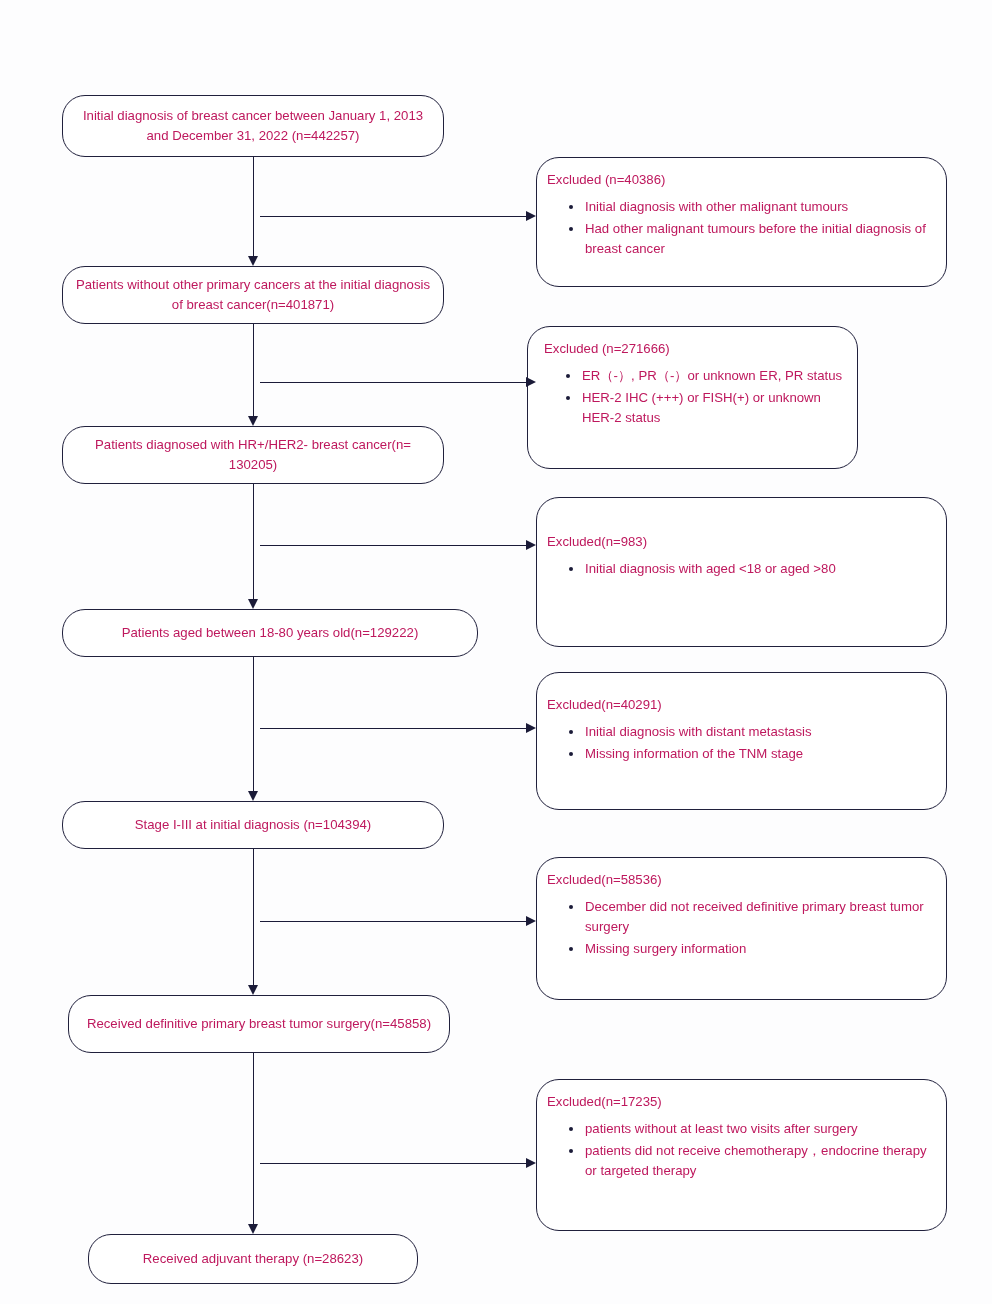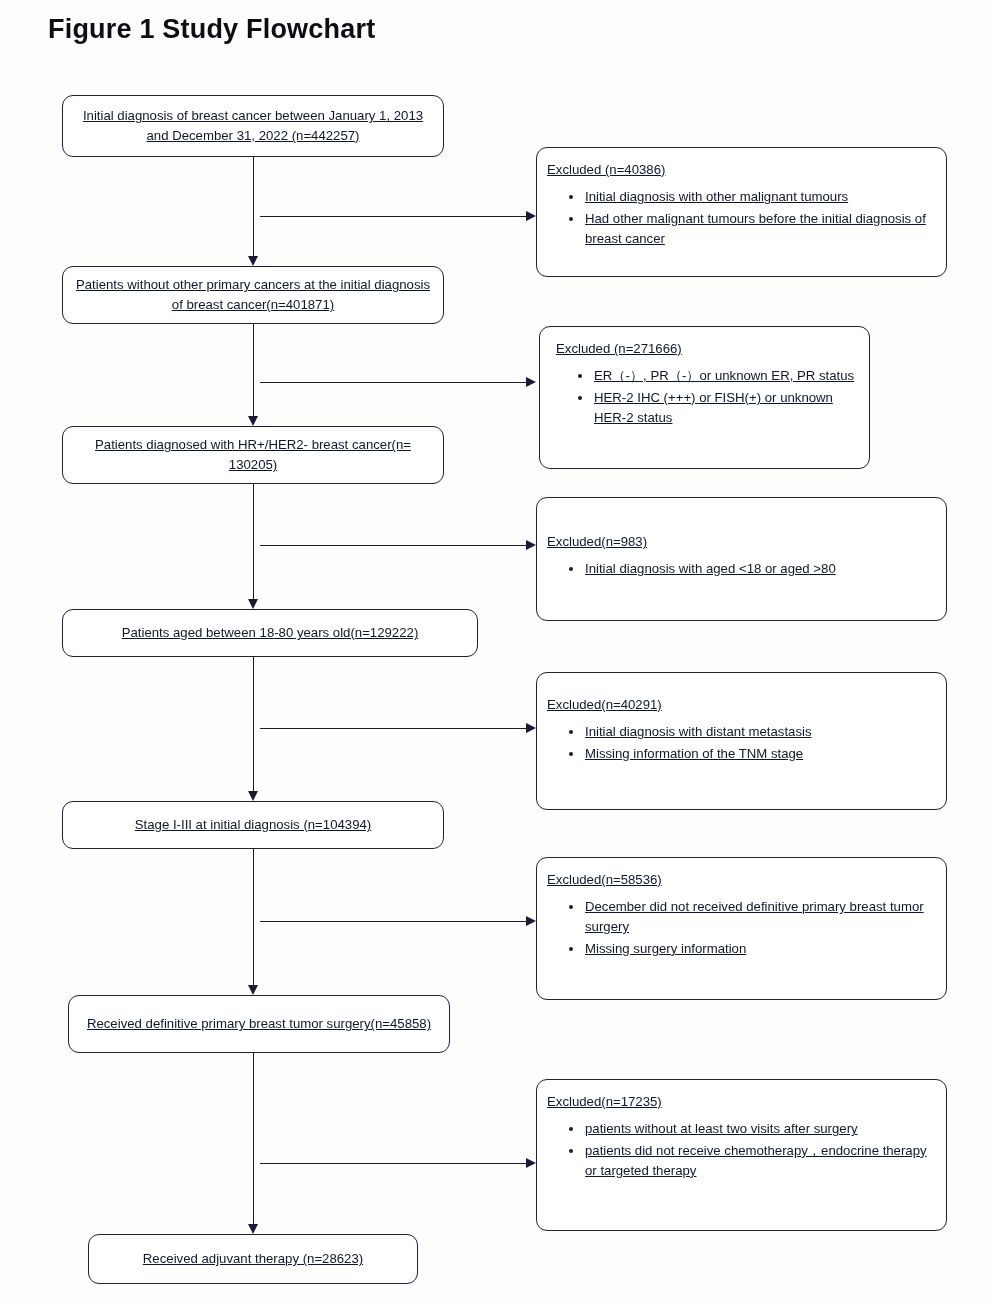--- a/index.html
+++ b/index.html
@@ -28,24 +28,23 @@
     color: #0d0d12;
     letter-spacing: 0.2px;
     white-space: nowrap;
   }
 
   
   .node {
     position: absolute;
     box-sizing: border-box;
     border: 1.6px solid #20203c;
-    border-radius: 11px;
+    border-radius: 23px;
     background: #ffffff;
-    color: #0f172a;
-    text-decoration: underline;
+    color: #be185d;
   }
   .main-node {
     display: flex;
     align-items: center;
     justify-content: center;
     text-align: center;
     padding: 4px 10px;
     font-size: 13.2px;
     line-height: 1.5;
   }
@@ -111,21 +110,20 @@
     border-top: 5.5px solid transparent;
     border-bottom: 5.5px solid transparent;
     border-left: 10px solid #1b1b38;
   }
 </style>
 </head>
 <body>
 
 <div id="page">
 
-  <div id="figure-title">Figure 1 Study Flowchart</div>
 
   <div class="node main-node" style="left:62px; top:95px; width:382px; height:62px;">
     <span class="node-text">Initial diagnosis of breast cancer between January 1, 2013 and December 31, 2022  (n=442257)</span>
   </div>
 
   <div class="node main-node" style="left:62px; top:266px; width:382px; height:58px;">
     <span class="node-text">Patients without other primary cancers  at the initial diagnosis of breast cancer(n=401871)</span>
   </div>
 
   <div class="node main-node" style="left:62px; top:426px; width:382px; height:58px;">
@@ -141,37 +139,37 @@
   </div>
 
   <div class="node main-node" style="left:62px; top:995px; width:382px; height:58px;margin-left:6px;">
     <span class="node-text">Received definitive primary breast tumor surgery(n=45858)</span>
   </div>
 
   <div class="node main-node" style="left:88px; top:1234px; width:330px; height:50px;">
     <span class="node-text">Received adjuvant therapy  (n=28623)</span>
   </div>
 
-  <div class="node excl-node" style="left:536px; top:147px; width:411px; height:130px;">
+  <div class="node excl-node" style="left:536px; top:157px; width:411px; height:130px;">
     <span class="excl-head">Excluded (n=40386)</span>
     <ul class="excl-list">
       <li>Initial diagnosis with other malignant tumours</li>
       <li>Had other malignant tumours before the initial diagnosis of breast cancer</li>
     </ul>
   </div>
 
-  <div class="node excl-node" style="left:539px; top:326px; width:331px; height:143px;padding-left:16px;">
+  <div class="node excl-node" style="left:527px; top:326px; width:331px; height:143px;padding-left:16px;">
     <span class="excl-head">Excluded (n=271666)</span>
     <ul class="excl-list">
       <li>ER（-）, PR（-）or unknown ER, PR status</li>
       <li>HER-2 IHC (+++) or FISH(+) or unknown HER-2 status</li>
     </ul>
   </div>
 
-  <div class="node excl-node" style="left:536px; top:497px; width:411px; height:124px;">
+  <div class="node excl-node" style="left:536px; top:497px; width:411px; height:150px;">
     <span class="excl-head" style="margin-top:22px;">Excluded(n=983)</span>
     <ul class="excl-list">
       <li>Initial diagnosis with aged &lt;18 or aged &gt;80</li>
     </ul>
   </div>
 
   <div class="node excl-node" style="left:536px; top:672px; width:411px; height:138px;">
     <span class="excl-head" style="margin-top:10px;">Excluded(n=40291)</span>
     <ul class="excl-list">
       <li>Initial diagnosis with distant metastasis</li>

